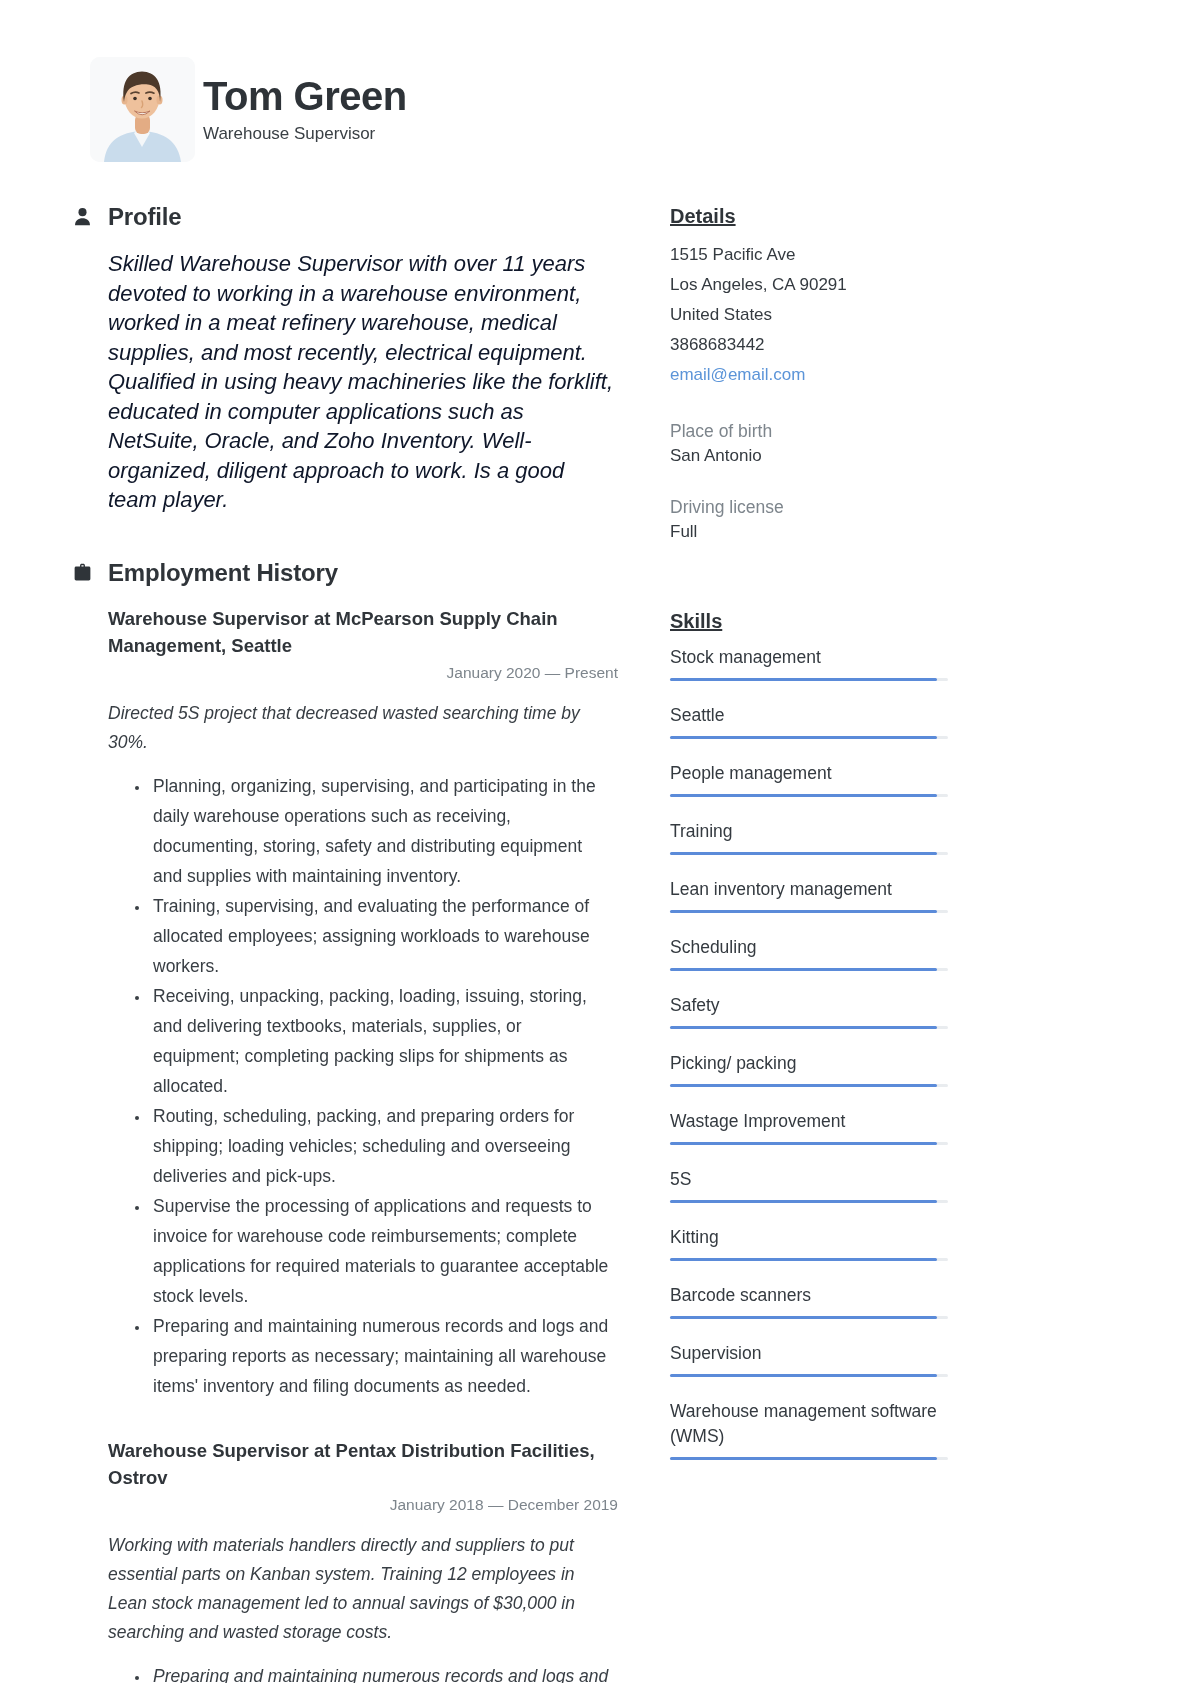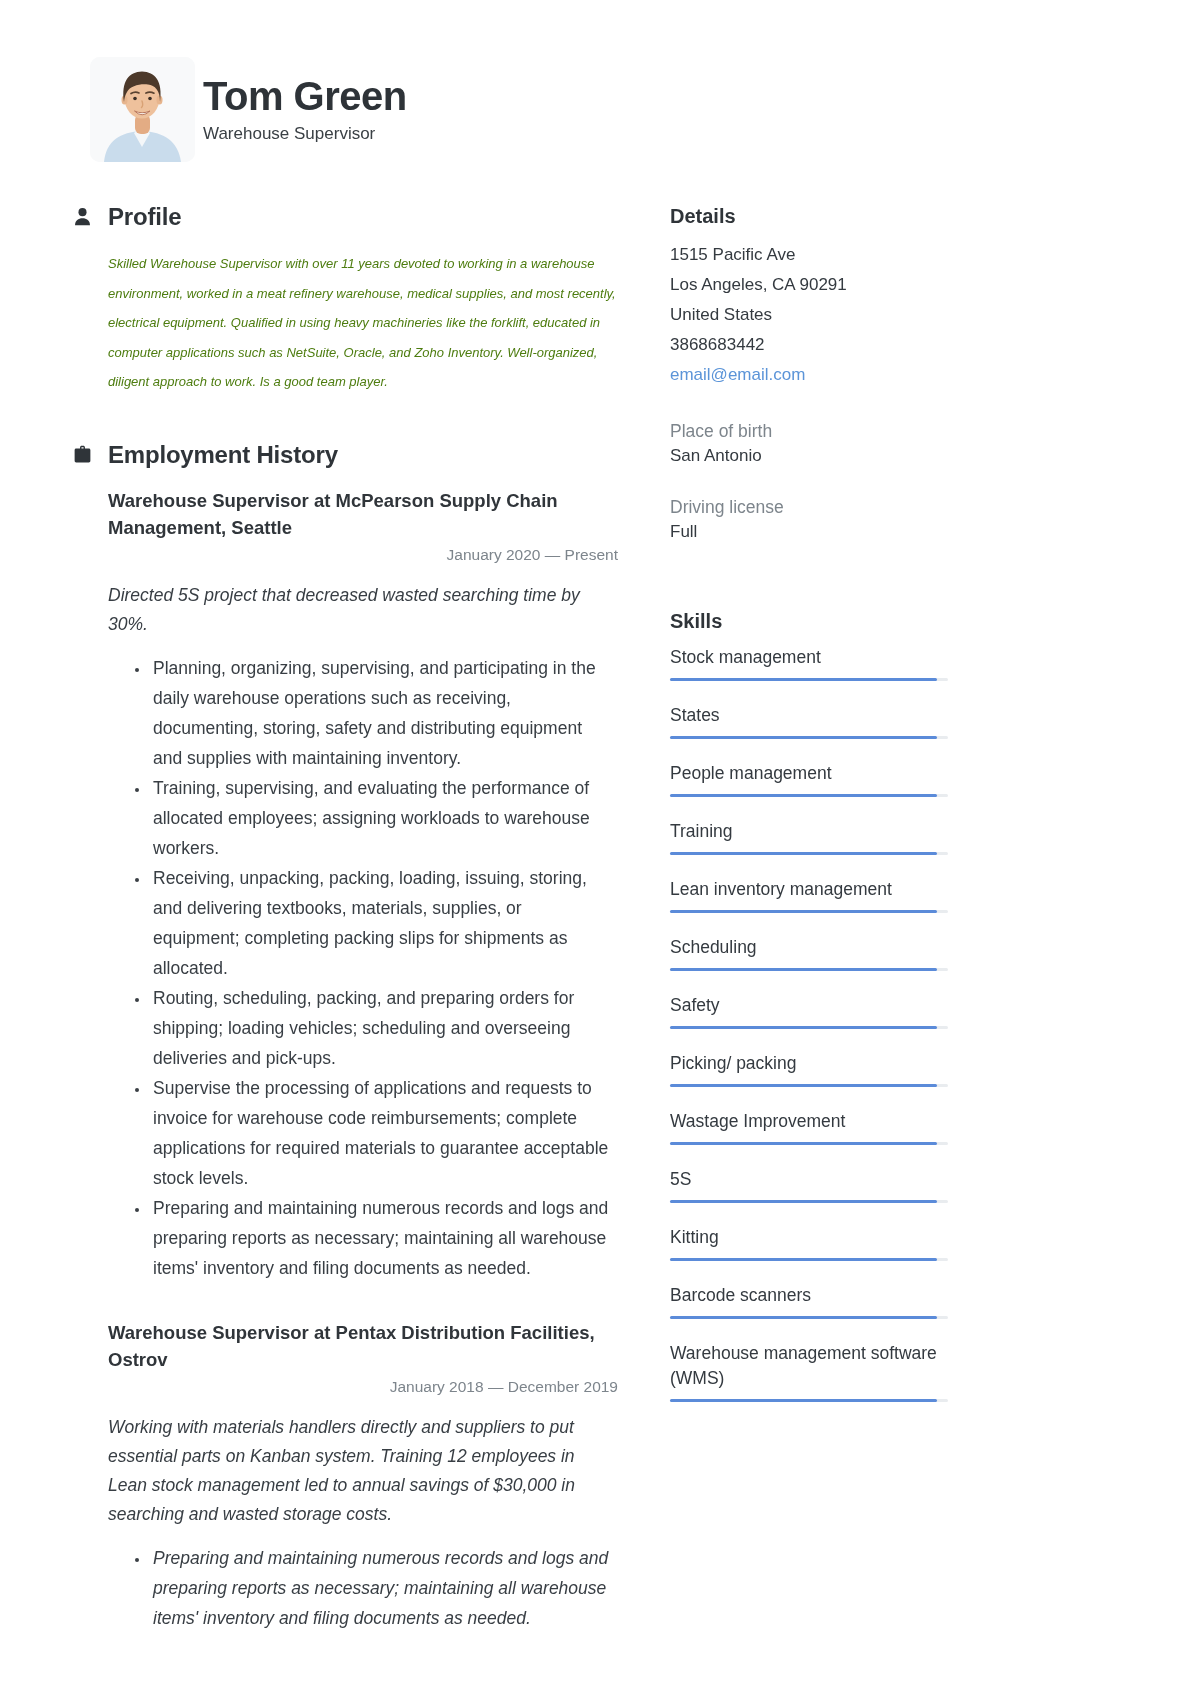--- a/index.html
+++ b/index.html
@@ -20,36 +20,36 @@
   .job-subtitle { font-size: 17px; color: #3a4045; margin-top: 7px; }
 
   
   .columns { display: flex; margin-top: 41px; }
   .main { width: 715px; margin-left: 60px; }
   .section { position: relative; padding-left: 48px; }
   .section-icon { position: absolute; left: 12px; top: 3px; width: 21px; height: 21px; color: #2f3439; }
   .section-icon svg { width: 100%; height: 100%; display: block; fill: #2f3439; }
   h2.section-title { font-size: 24px; font-weight: 700; color: #2f3439; margin: 0 0 18px 0; letter-spacing: -0.2px; }
 
-  .profile-text { font-style: italic; font-size: 13px; line-height: 29.5px; color: #4d7c0f; margin: 0; max-width: 667px; }
+  .profile-text { font-style: italic; font-size: 22px; line-height: 29.5px; color: #0f172a; margin: 0; max-width: 667px; }
 
   .employment-section { margin-top: 44px; }
   .job { margin-top: 2px; }
   .job + .job { margin-top: 36px; }
   .job-title { font-weight: 700; font-size: 18.5px; line-height: 27px; color: #30353a; max-width: 600px; }
   .job-dates { font-size: 15.5px; color: #7d858c; margin-top: 5px; text-align: right; }
   .job-summary { font-style: italic; font-size: 17.5px; line-height: 29px; margin-top: 17px; max-width: 660px; color: #383e44; }
   ul.job-bullets { margin: 14px 7px 0 0; padding: 0 0 0 42px; max-width: 625px; }
   ul.job-bullets li { font-size: 17.5px; line-height: 30px; color: #383e44; padding-left: 3px; max-width: 580px; }
   ul.job-bullets li::marker { color: #3a4045; font-size: 14px; }
   ul.job-bullets.italic li { font-style: italic; }
 
   
   .sidebar { width: 278px; margin-left: 52px; padding-top: 2px; flex: 0 0 auto; }
-  h3.side-title { font-size: 20px; font-weight: 700; color: #2f3439; margin: 0 0 12px 0; }
+  h3.side-title { font-size: 20px; font-weight: 700; color: #2f3439; margin: 0 0 12px 0; text-decoration: underline; }
   .detail-line { font-size: 17px; line-height: 30px; color: #343a40; }
   .email-link { font-size: 17px; line-height: 30px; color: var(--link, #5b94d8); text-decoration: none; display: inline-block; text-align: center; }
   .sub-label { font-size: 17.5px; color: #7d858c; margin-top: 31px; }
   .sub-value { font-size: 17px; margin-top: 4px; color: #343a40; }
 
   .skills-block { margin-top: 68px; }
   .skill { margin-bottom: 22px; }
   .skill-label { font-size: 17.5px; line-height: 25px; color: #343a40; }
   .skill-track { margin-top: 8px; height: 3px; background: #e9ecef; border-radius: 2px; position: relative; }
   .skill-fill { position: absolute; left: 0; top: 0; height: 3px; width: 96%; background: var(--accent, #5b8bd9); border-radius: 2px; }
@@ -166,21 +166,21 @@
         <div>
 
             <div class="skill">
               <div class="skill-label">Stock management</div>
               <div class="skill-track">
                 <div class="skill-fill"></div>
               </div>
             </div>
 
             <div class="skill">
-              <div class="skill-label">States</div>
+              <div class="skill-label">Seattle</div>
               <div class="skill-track">
                 <div class="skill-fill"></div>
               </div>
             </div>
 
             <div class="skill">
               <div class="skill-label">People management</div>
               <div class="skill-track">
                 <div class="skill-fill"></div>
               </div>
@@ -243,20 +243,26 @@
               </div>
             </div>
 
             <div class="skill">
               <div class="skill-label">Barcode scanners</div>
               <div class="skill-track">
                 <div class="skill-fill"></div>
               </div>
             </div>
 
+            <div class="skill">
+              <div class="skill-label">Supervision</div>
+              <div class="skill-track">
+                <div class="skill-fill"></div>
+              </div>
+            </div>
 
             <div class="skill">
               <div class="skill-label">Warehouse management software (WMS)</div>
               <div class="skill-track">
                 <div class="skill-fill"></div>
               </div>
             </div>
           </div>
       </div>
     </div>

